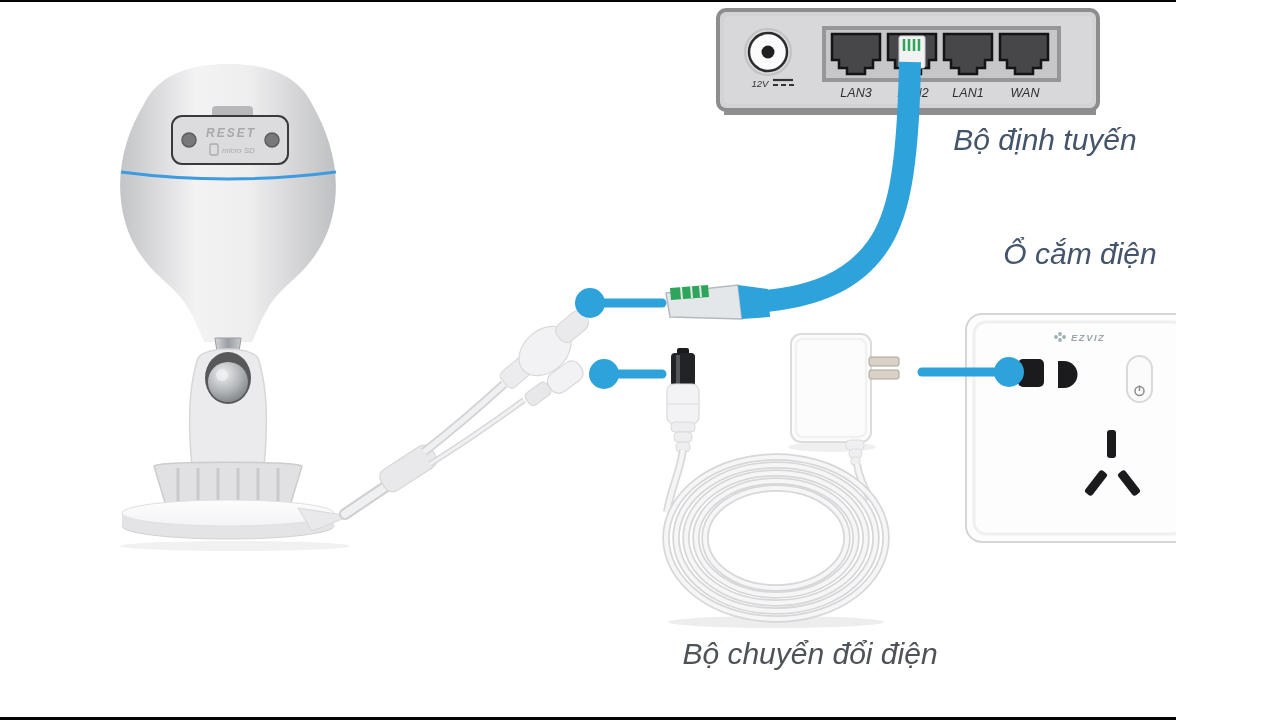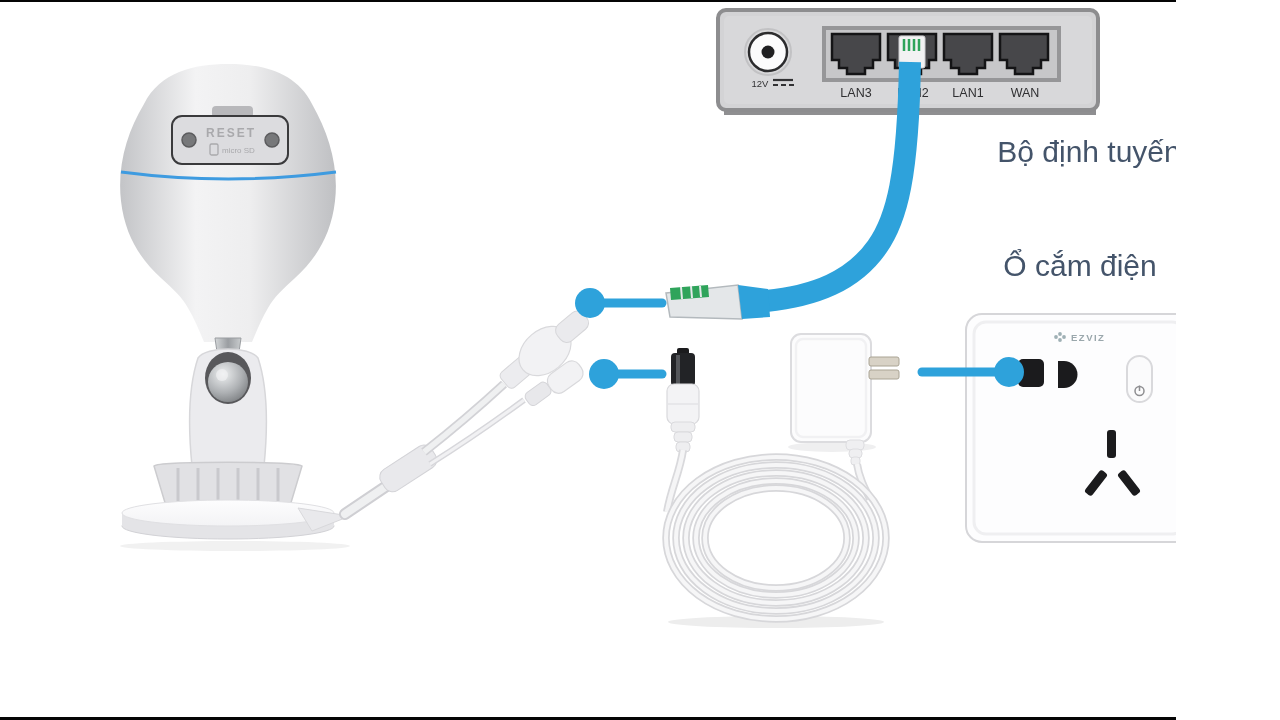--- a/index.html
+++ b/index.html
@@ -1,24 +1,24 @@
 <!DOCTYPE html>
 <html><head>
 <meta charset="utf-8">
 <style>
   html,body{margin:0;padding:0;background:#fff;}
   .stage{position:relative;width:1176px;height:720px;background:#ffffff;overflow:hidden;
-         font-family:"Liberation Sans",sans-serif;}
+         font-family:"Liberation Sans",sans-serif;font-style:italic;}
   .frame-bar{position:absolute;left:0;width:1280px;background:#050505;}
   .frame-bar.top{top:0;height:2px;}
   .frame-bar.bottom{bottom:0;height:3px;}
   .caption{position:absolute;text-align:center;font-size:30px;line-height:36px;
            color:#44546A;letter-spacing:0px;}
-  .caption.router{left:895px;top:134px;width:300px;padding-left:44px;}
-  .caption.socket{left:930px;top:248px;width:300px;}
+  .caption.router{left:895px;top:122px;width:300px;}
+  .caption.socket{left:930px;top:236px;width:300px;}
   .caption.adapter{left:610px;top:636px;width:400px;color:#4D5359;}
   svg{position:absolute;left:0;top:0;}
   svg text{font-family:"Liberation Sans",sans-serif;}
 </style>
 </head>
 <body>
 
 <div class="stage">
   <div class="frame-bar top"></div>
 
@@ -217,16 +217,17 @@
       <path d="M618,374 L662,374" stroke="#2EA2DB" stroke-width="9" stroke-linecap="round"></path>
       <circle cx="604" cy="374" r="15" fill="#2EA2DB"></circle>
       <path d="M922,372 L996,372" stroke="#2EA2DB" stroke-width="9" stroke-linecap="round"></path>
       <circle cx="1009" cy="372" r="15" fill="#2EA2DB"></circle>
     </g>
   </svg>
 
   <div class="caption router">Bộ định tuyến</div>
   <div class="caption socket">Ổ cắm điện</div>
   <div class="caption adapter">
+    <div>Bộ chuyển đổi điện</div>
   </div>
 
   <div class="frame-bar bottom"></div>
 </div>
 
 </body></html>

